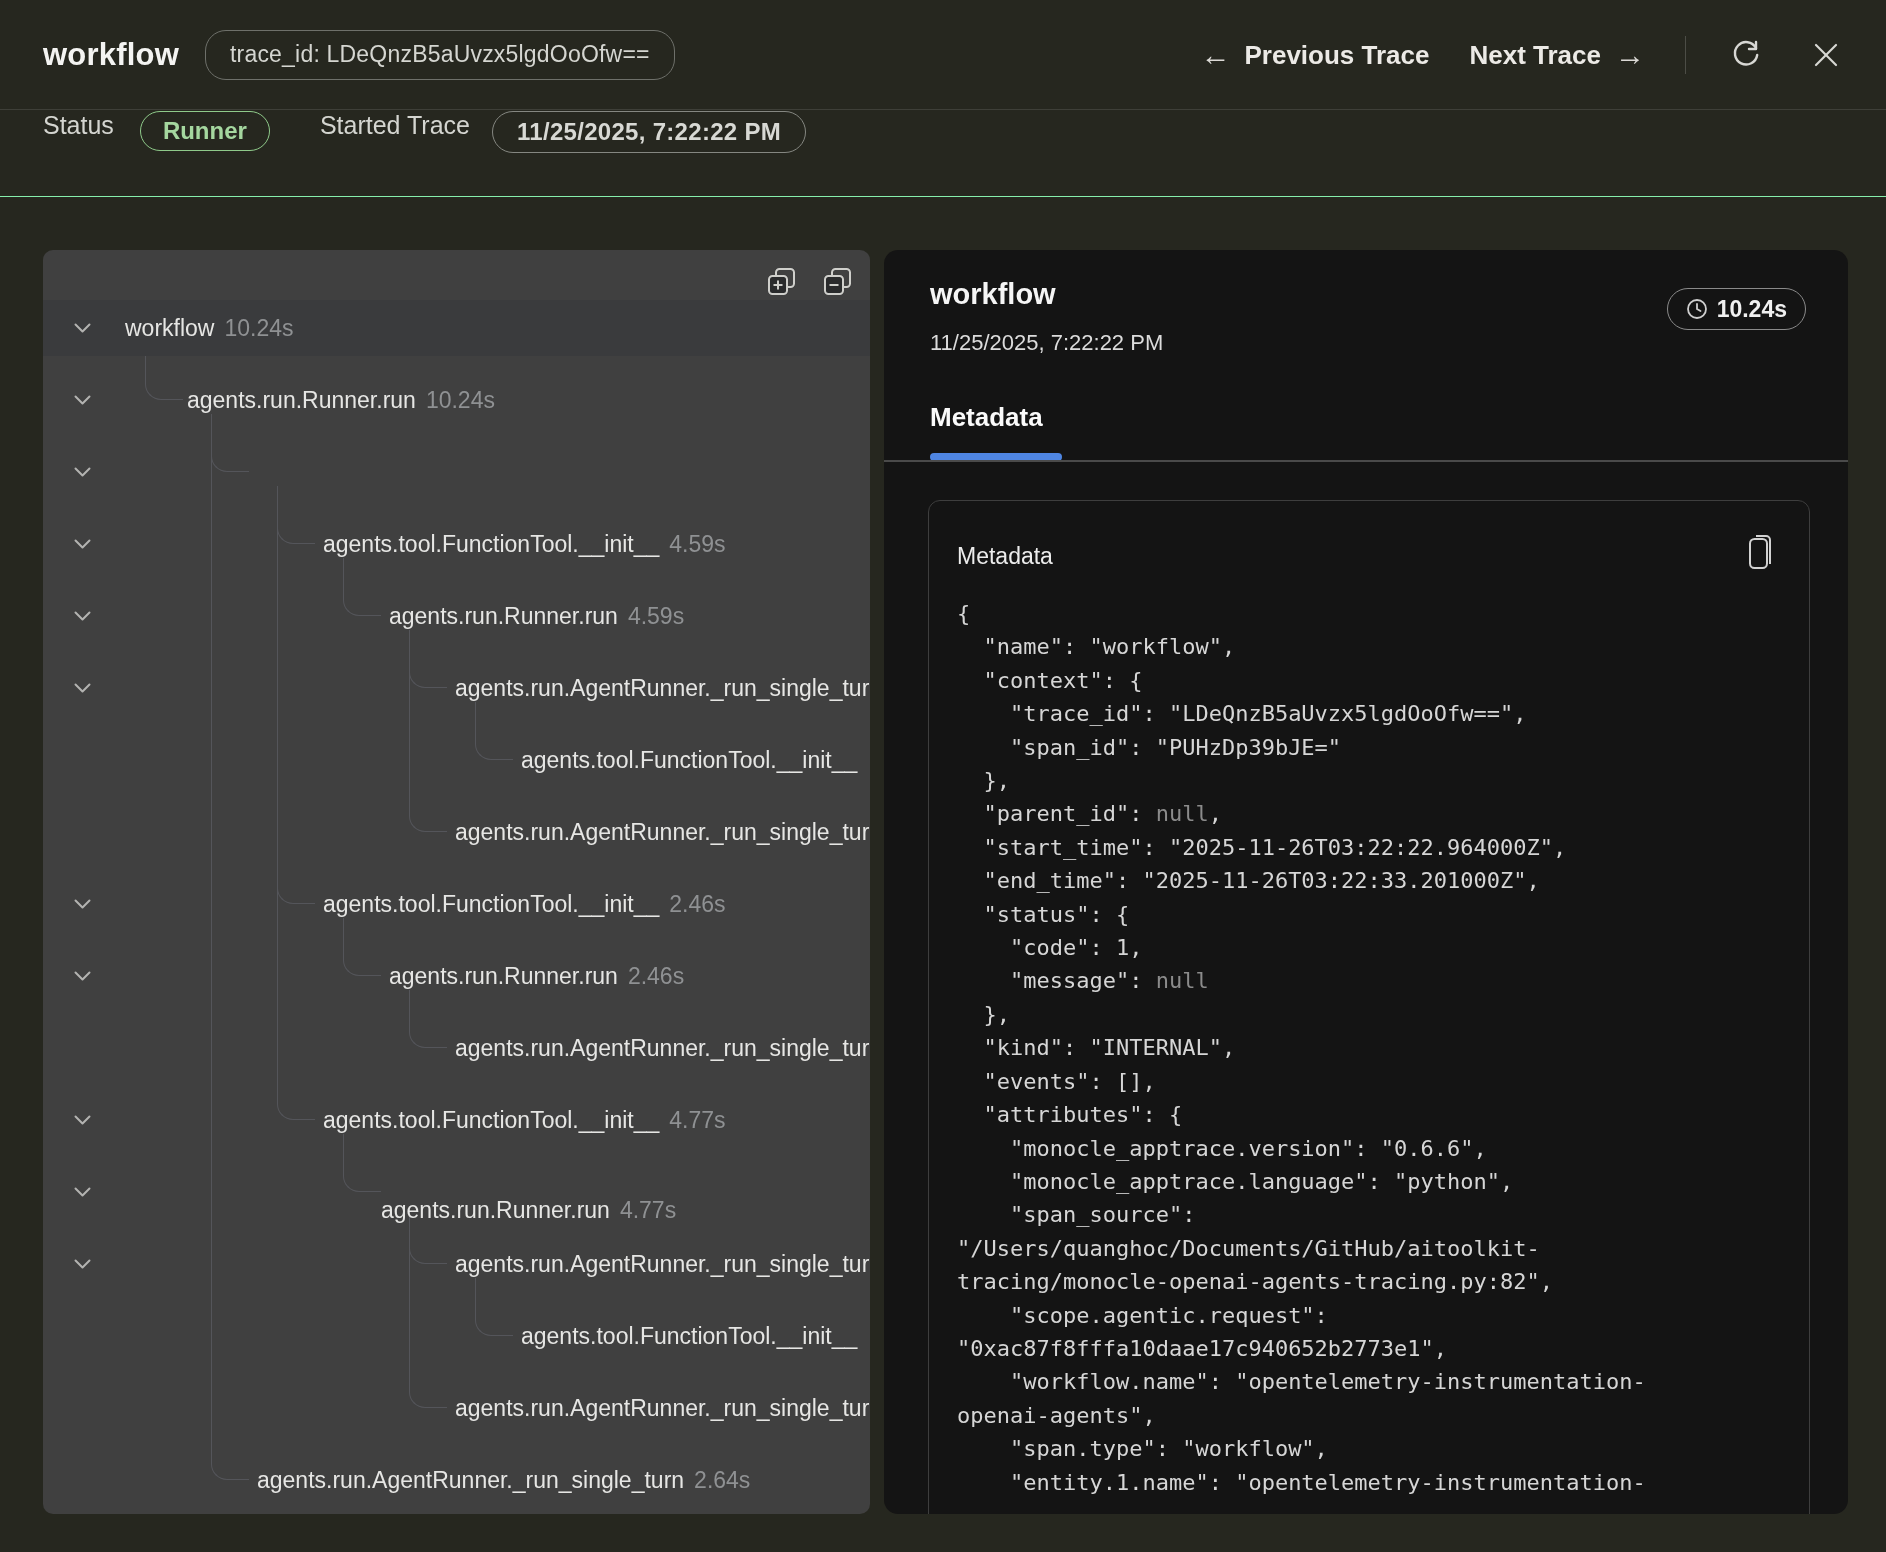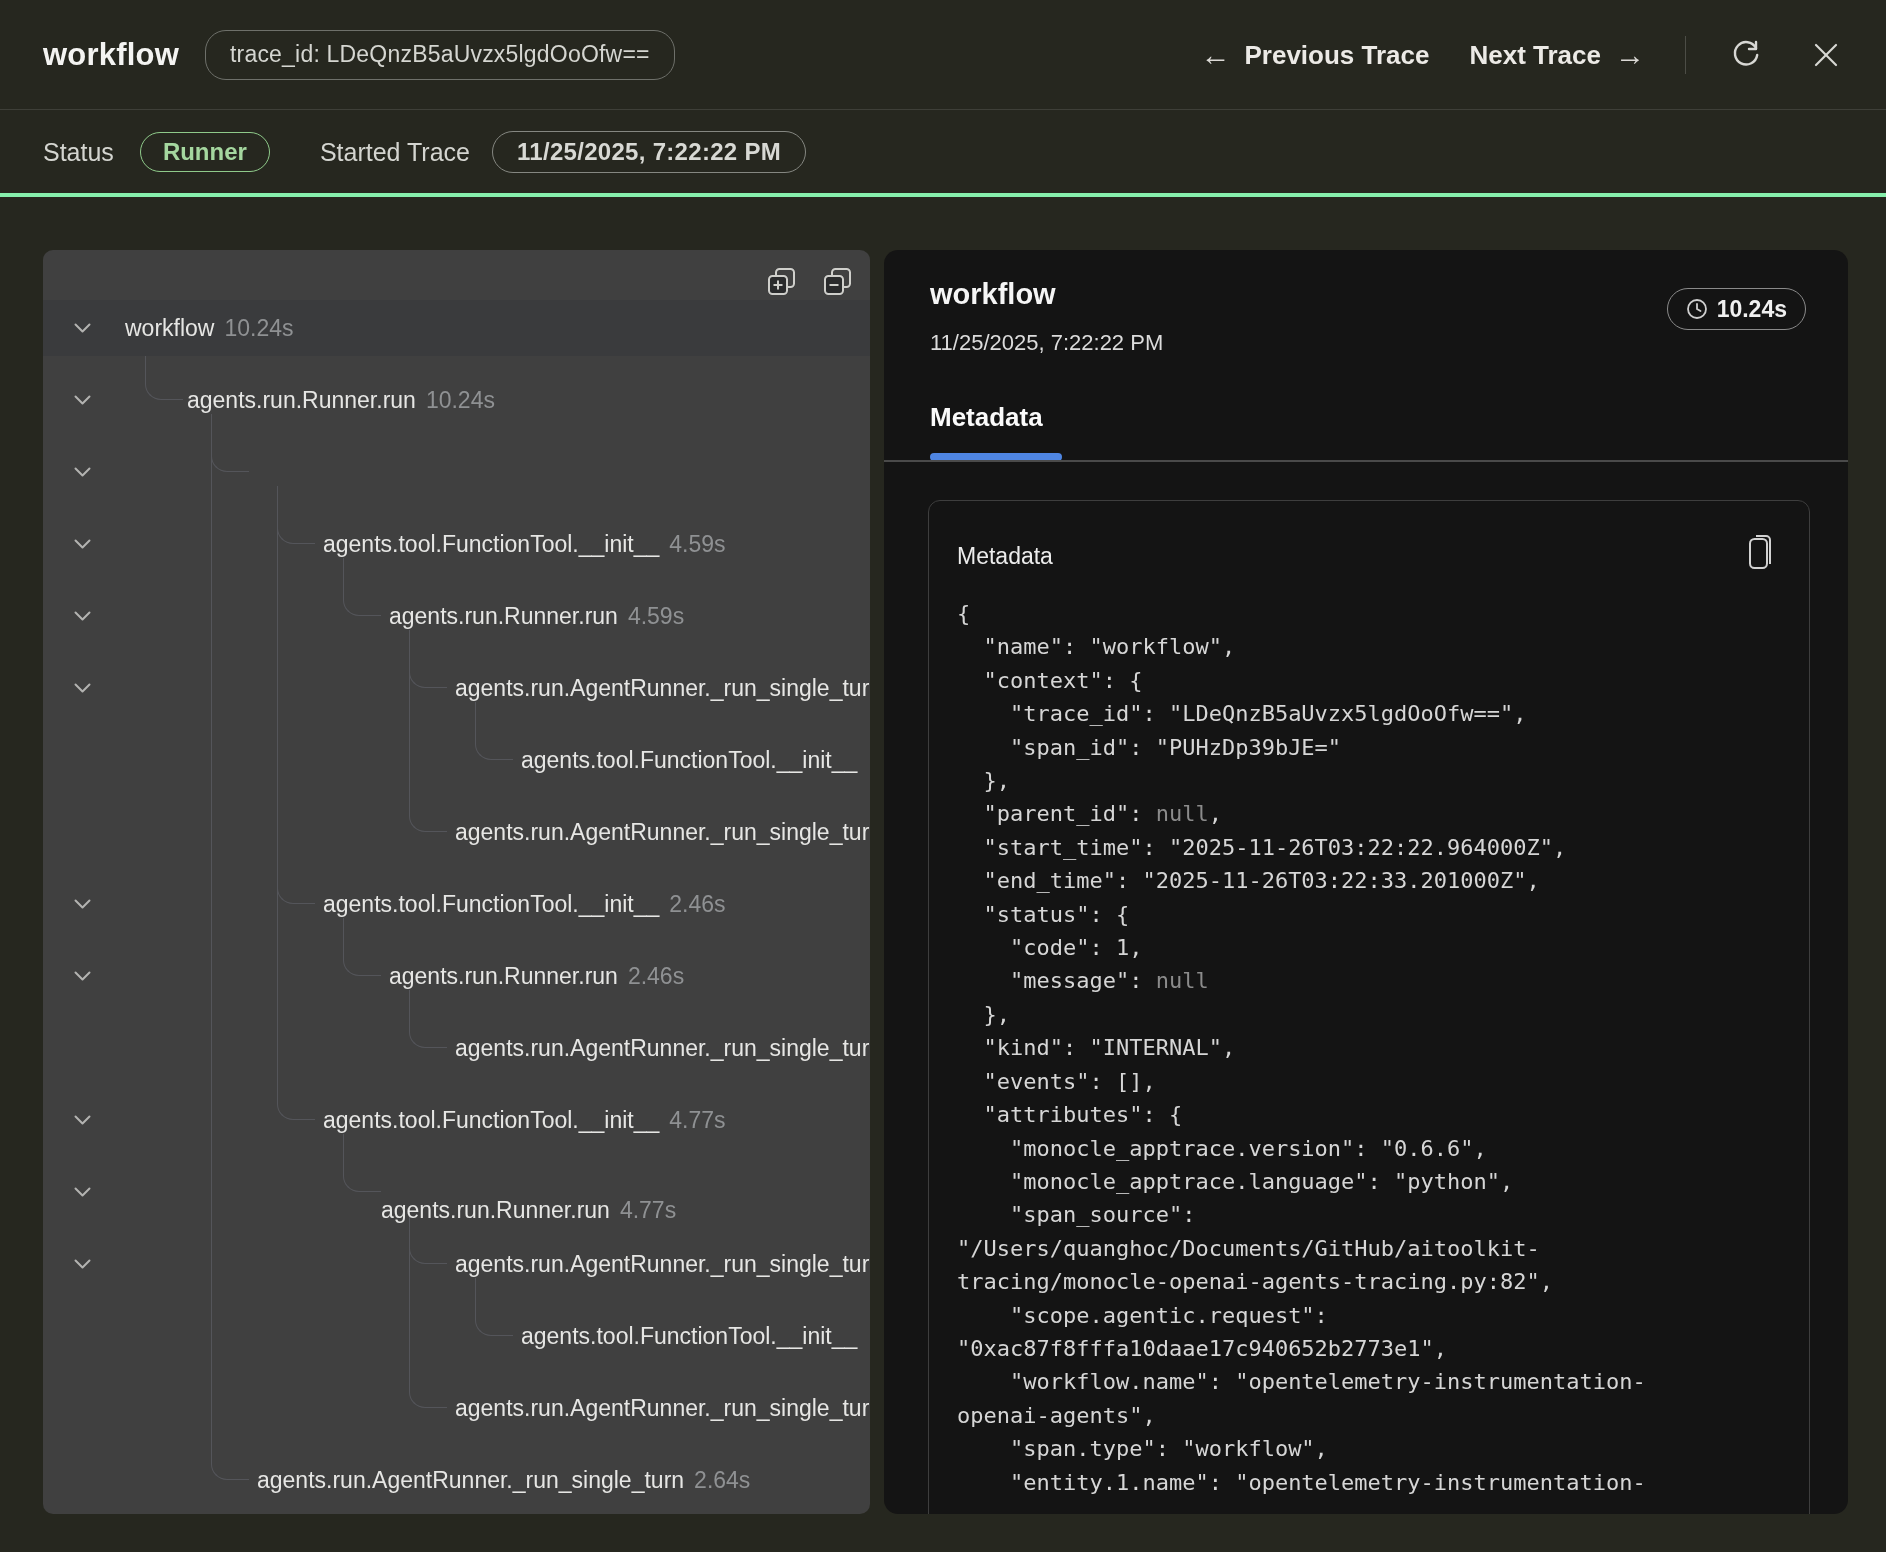--- a/index.html
+++ b/index.html
@@ -24,22 +24,22 @@
     font-size:23px; color:#d5d6d1; letter-spacing:0.2px;
   }
   .header-right { position:absolute; right:40px; top:0; height:110px; display:flex; align-items:center; gap:40px; }
   .nav-btn { display:flex; align-items:center; gap:14px; font-size:26px; font-weight:bold; color:#eceae6; cursor:pointer; }
   .nav-arrow { font-size:30px; font-weight:normal; color:#dcdad6; }
   .v-divider { width:1px; height:38px; background:#4c4d46; }
   .icon-btn { display:flex; align-items:center; justify-content:center; width:40px; height:40px; cursor:pointer; }
   
   .status-bar {
     position:absolute; left:0; top:111px; width:1886px; height:86px;
-    border-bottom:4px solid #86efac;
-    display:flex; align-items:center; padding-left:43px;
+    border-bottom:1px solid #86efac;
+    display:flex; padding-left:43px;
   }
   .status-label { font-size:25px; color:#d4d5d0; }
   .success-pill {
     margin-left:26px; height:40px; display:flex; align-items:center;
     padding:0 22px; border:1.5px solid #8fca8a; border-radius:20px;
     font-size:24px; font-weight:bold; color:var(--success,#a5d79f);
   }
   .started-label { margin-left:50px; font-size:25px; color:#d4d5d0; }
   .time-pill {
     margin-left:22px; height:42px; display:flex; align-items:center;

